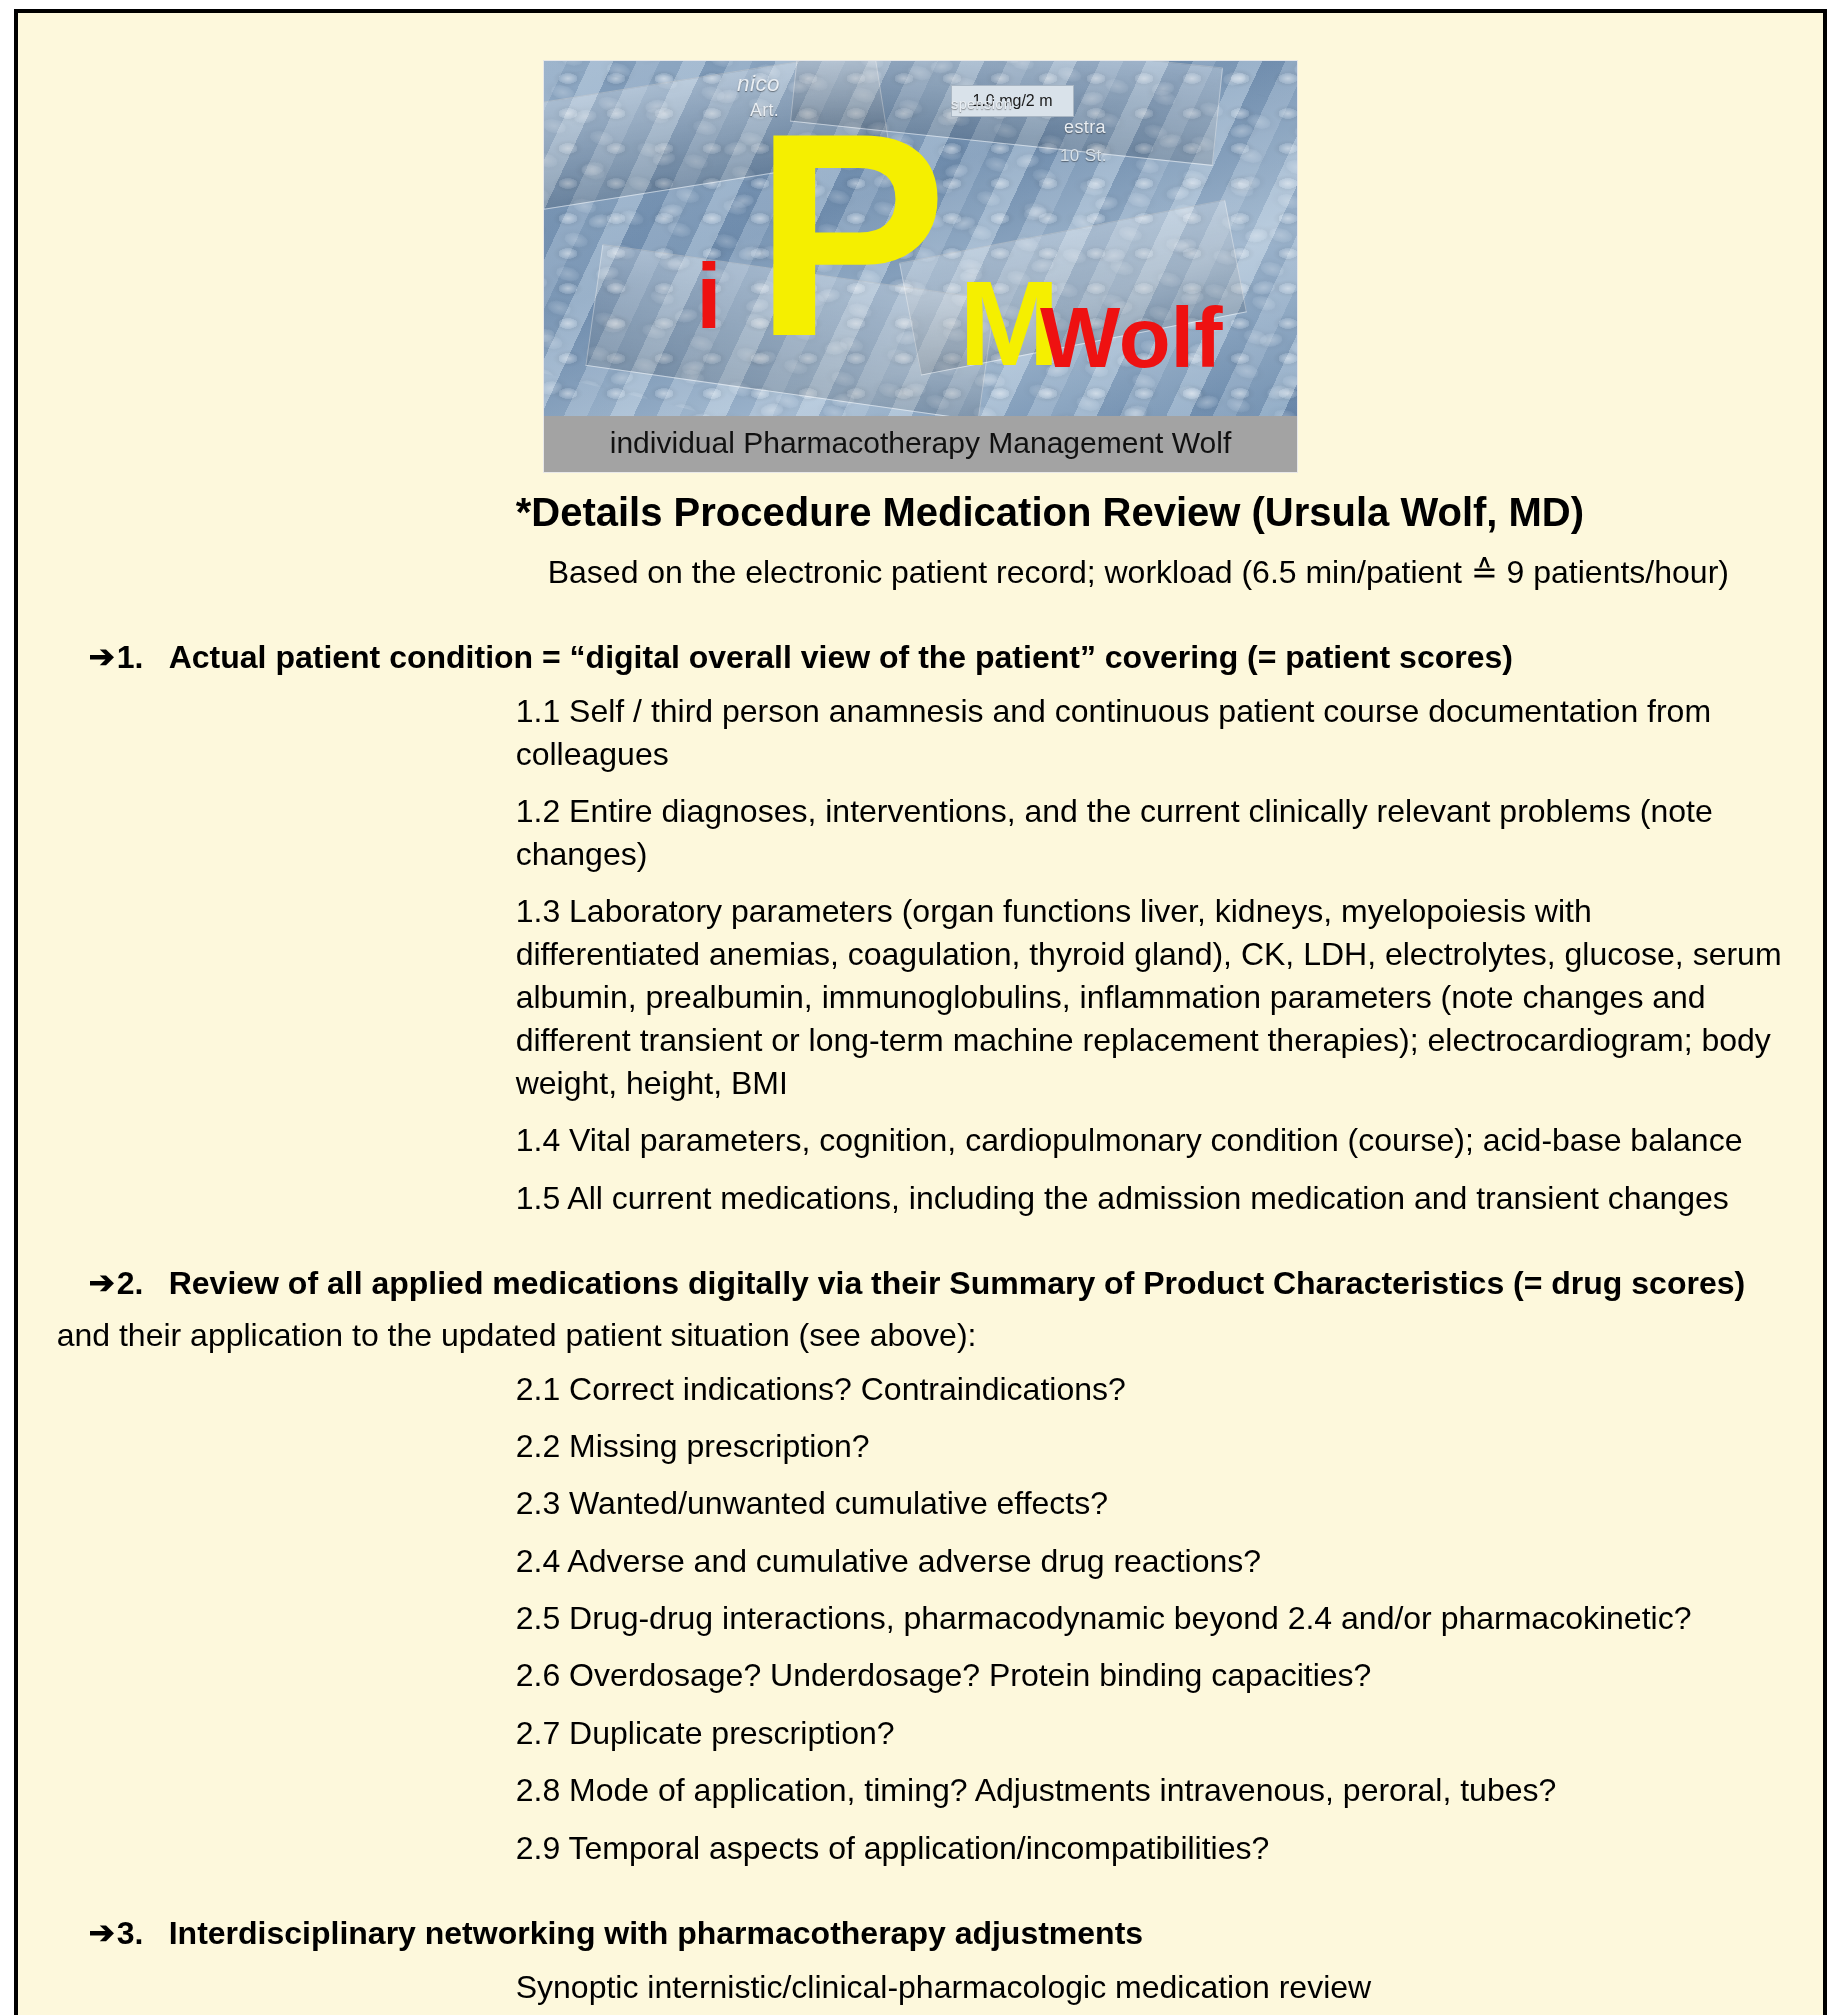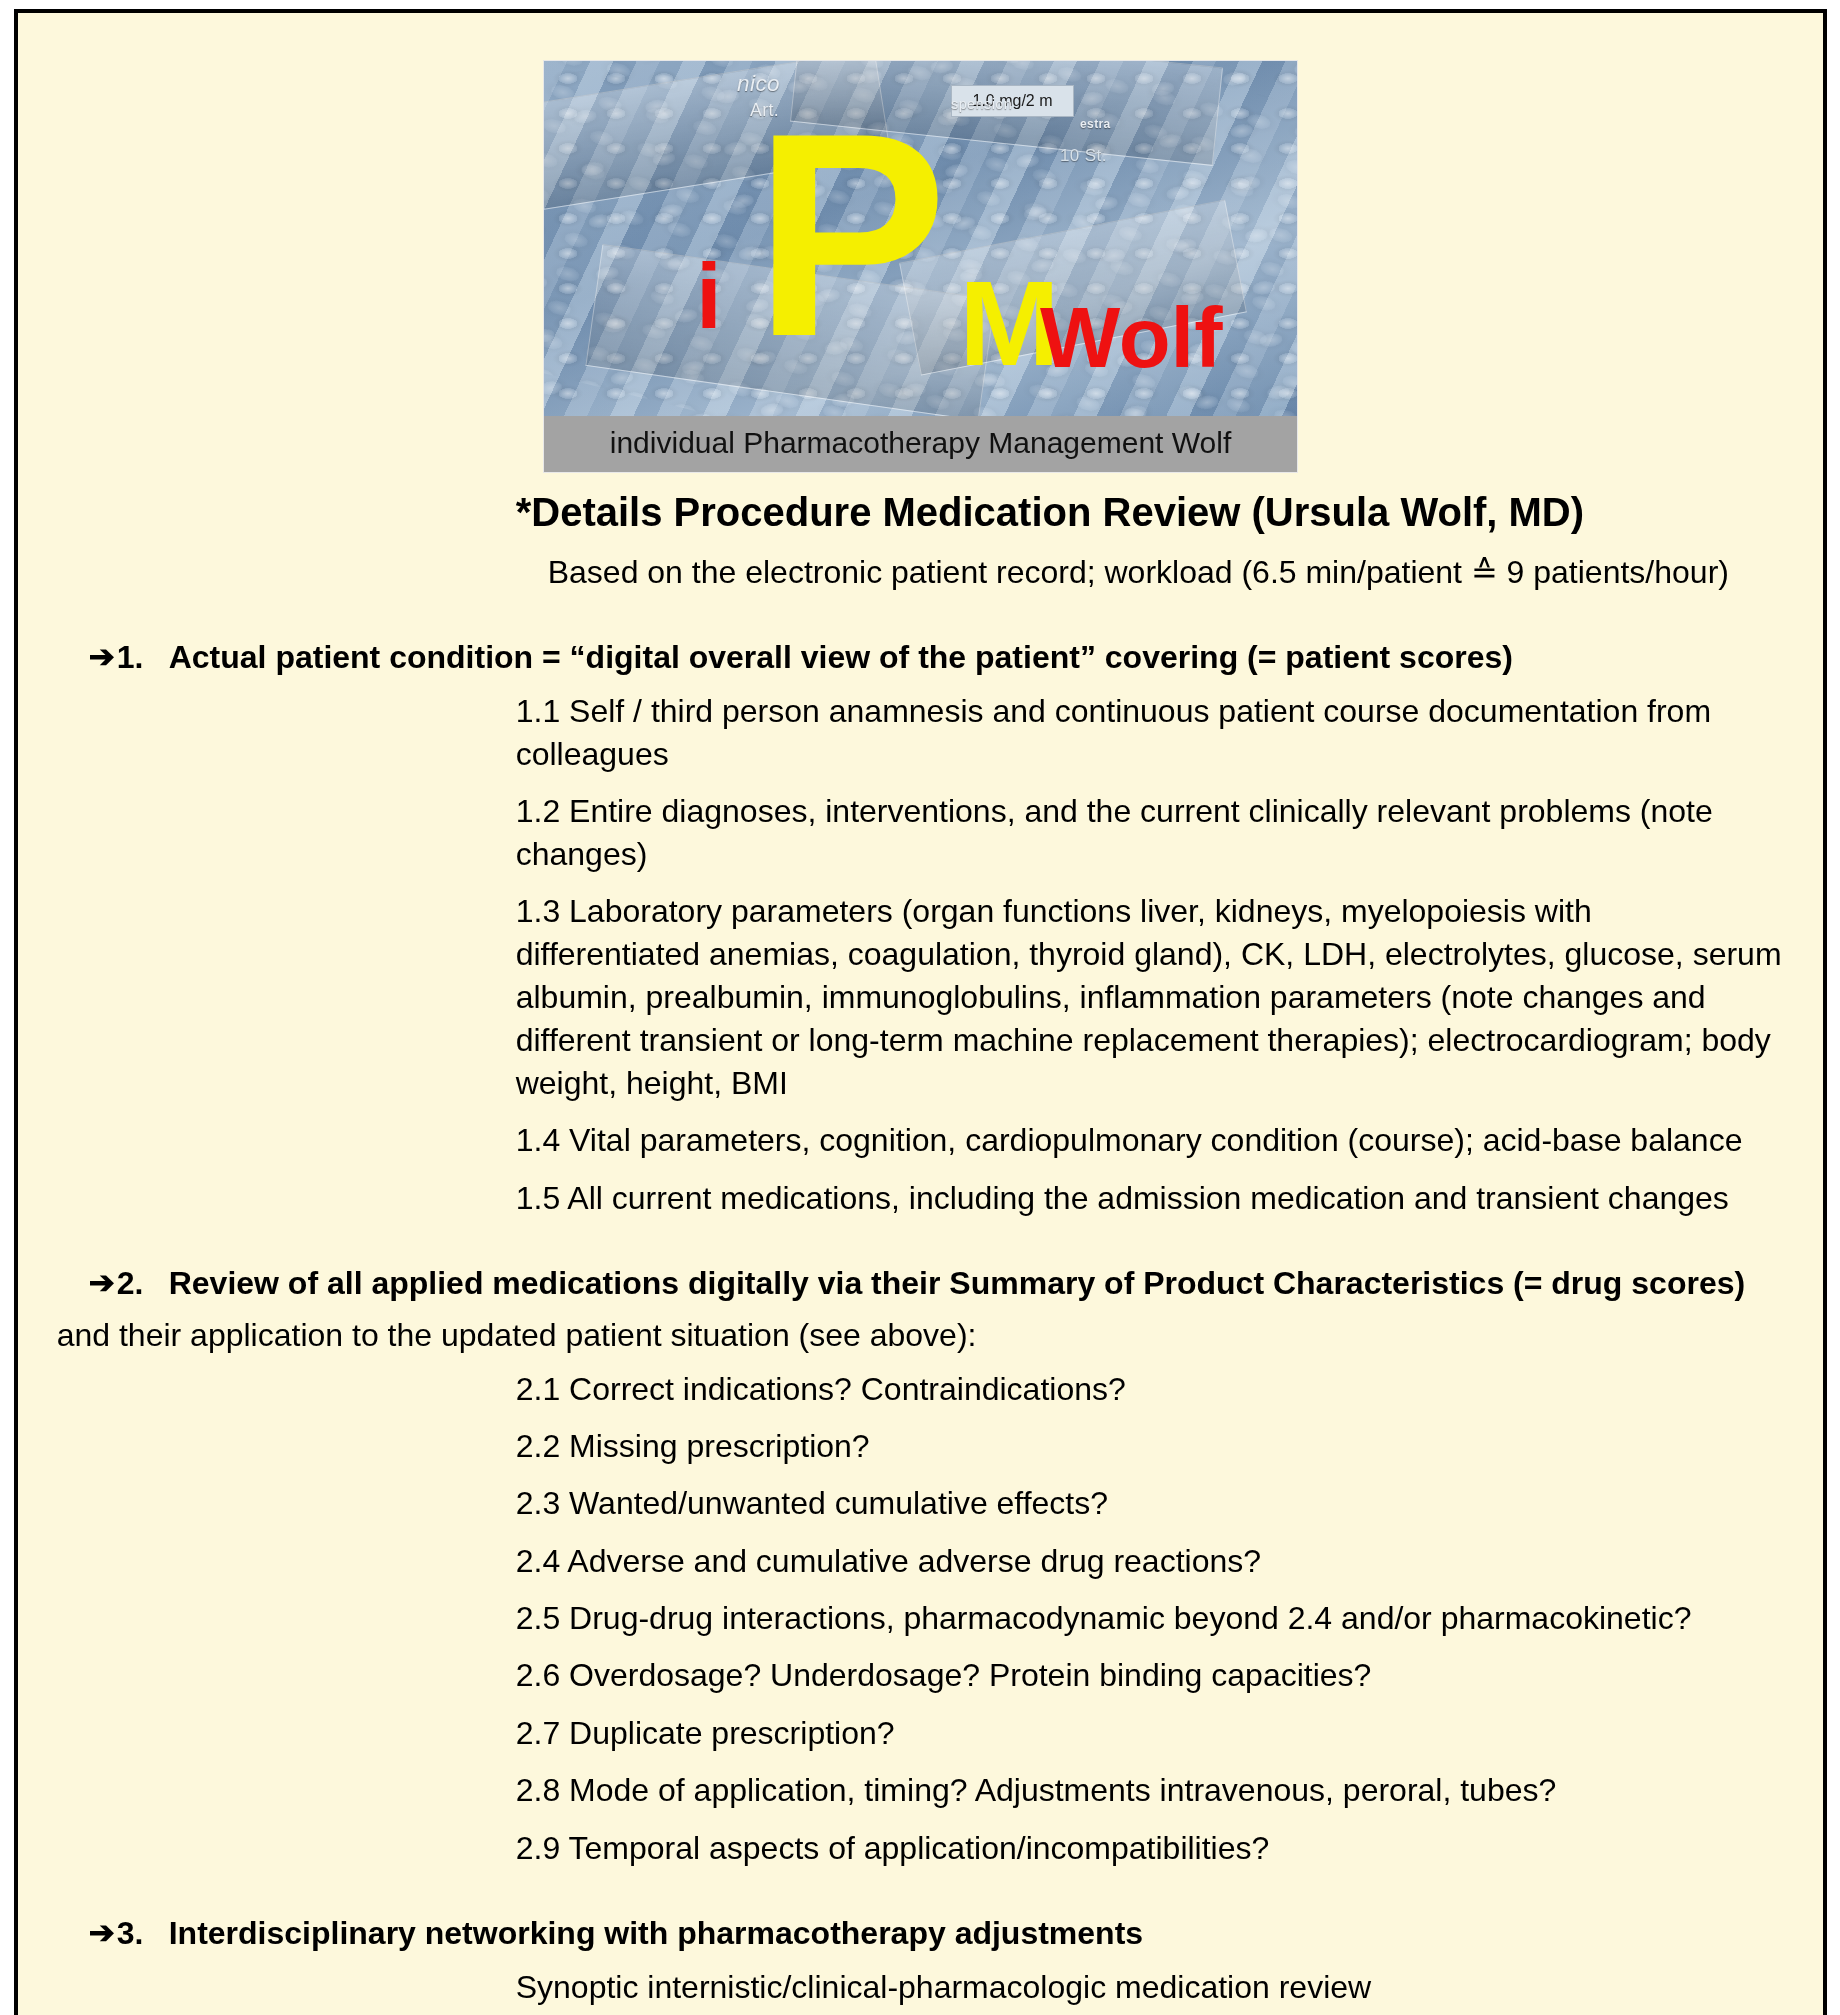--- a/index.html
+++ b/index.html
@@ -82,21 +82,21 @@
     position: absolute;
     color: #e9eef3;
     font-size: 16px;
     letter-spacing: 0.4px;
     text-shadow: 0 0.8px 1.2px rgba(0,0,0,0.45);
     white-space: nowrap;
   }
   .pack-text.t1 { left: 193px; top: 10.5px;  font-size: 22.6px; font-style: italic; }
   .pack-text.t2 { left: 206px; top: 39px;  font-size: 17.7px; }
   .pack-text.t3 { left: 407px; top: 35px; font-size: 14.5px; }
-  .pack-text.t4 { left: 536px; top: 56px; font-size: 12px; font-weight: bold; }
+  .pack-text.t4 { left: 520px; top: 56px; font-size: 18px; }
   .pack-text.t5 { left: 516px; top: 85px; font-size: 17px; color: #d8e2ea; }
   .dosebox {
     position: absolute;
     left: 407px; top: 24px;
     width: 121px; height: 30px;
     background: #d9e2ea;
     border: 1.2px solid #aab7c4;
     color: #1a1a1a;
     font-size: 16px;
     display: flex; align-items: center; justify-content: center;

